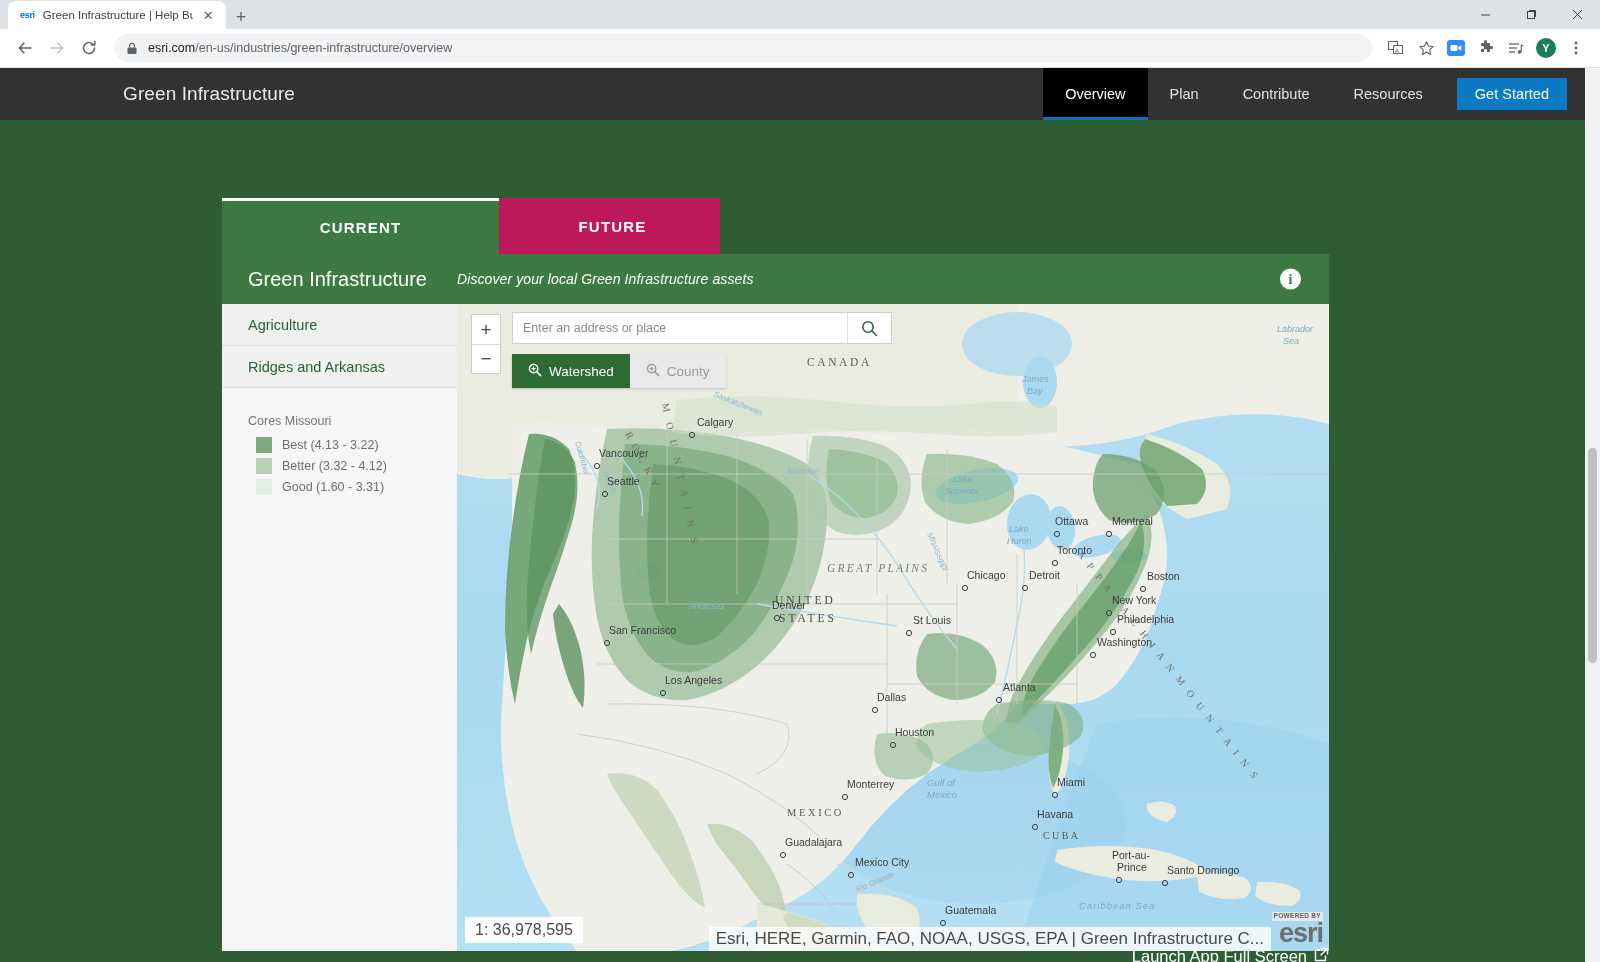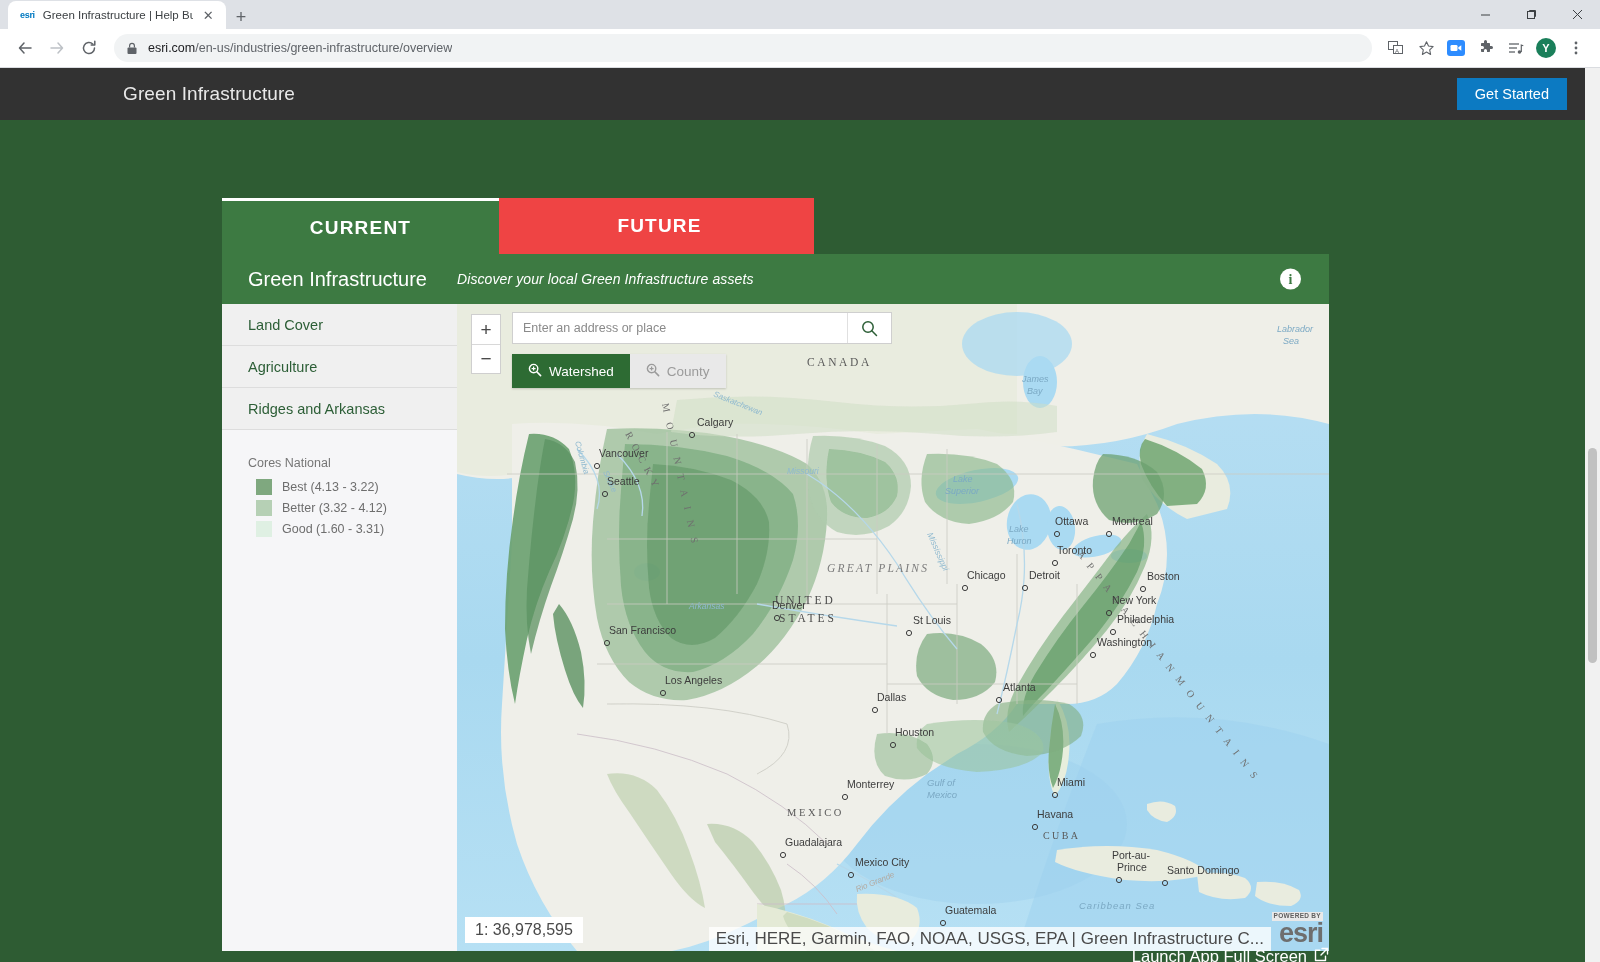--- a/index.html
+++ b/index.html
@@ -170,34 +170,34 @@
     position: absolute;
     left: 222px;
     top: 78px;
     width: 1107px;
   }
 
   
   .tab-row { display: flex; height: 56px; }
   .gi-tab {
     display: flex; align-items: center; justify-content: center;
-    font-size: 19px; font-weight: 700;
+    font-size: 15px; font-weight: 700;
     letter-spacing: 1.2px;
     color: #ffffff;
     cursor: pointer;
     position: relative;
   }
   .gi-tab.current {
     width: 277px;
     background: #3d7a42;
     border-top: 3px solid #ffffff;
   }
   .gi-tab.future {
-    width: 315px;
-    background: #ef4444;
+    width: 221px;
+    background: #be185d;
     padding-left: 6px;
   }
 
   
   .panel-band {
     height: 50px;
     background: #3d7a42;
     display: flex; align-items: center;
     position: relative;
   }
@@ -525,20 +525,26 @@
           <circle cx="8" cy="13" r="1.4" fill="#5f6368"></circle>
         </svg>
     </div>
   </div>
 </div>
 
 <div class="page">
 
   <div class="site-header">
     <div class="site-brand">Green Infrastructure</div>
+    <div class="site-nav">
+      <div class="nav-item active">Overview</div>
+      <div class="nav-item">Plan</div>
+      <div class="nav-item">Contribute</div>
+      <div class="nav-item">Resources</div>
+    </div>
     <div class="get-started-btn">Get Started</div>
   </div>
 
   <div class="app-area">
 
     <div class="app-shell">
 
       <div class="tab-row">
         <div class="gi-tab current">CURRENT</div>
         <div class="gi-tab future">FUTURE</div>
@@ -546,26 +552,25 @@
 
       <div class="panel-band">
         <div class="panel-title">Green Infrastructure</div>
         <div class="panel-sub">Discover your local Green Infrastructure assets</div>
         <div class="info-badge">i</div>
       </div>
 
       <div class="panel-body">
 
         <div class="sidebar">
-          <div class="side-item">Land Cover</div>
           <div class="side-item">Agriculture</div>
           <div class="side-item">Ridges and Arkansas</div>
 
           <div class="legend-block">
-            <div class="legend-title">Cores National</div>
+            <div class="legend-title">Cores Missouri</div>
             <div class="legend-row">
               <span class="legend-swatch" style="background: rgb(127, 168, 127);"></span>
               <span class="legend-label">Best (4.13 - 3.22)</span>
             </div>
             <div class="legend-row">
               <span class="legend-swatch" style="background: rgb(182, 208, 181);"></span>
               <span class="legend-label">Better (3.32 - 4.12)</span>
             </div>
             <div class="legend-row">
               <span class="legend-swatch" style="background: rgb(223, 240, 227);"></span>

